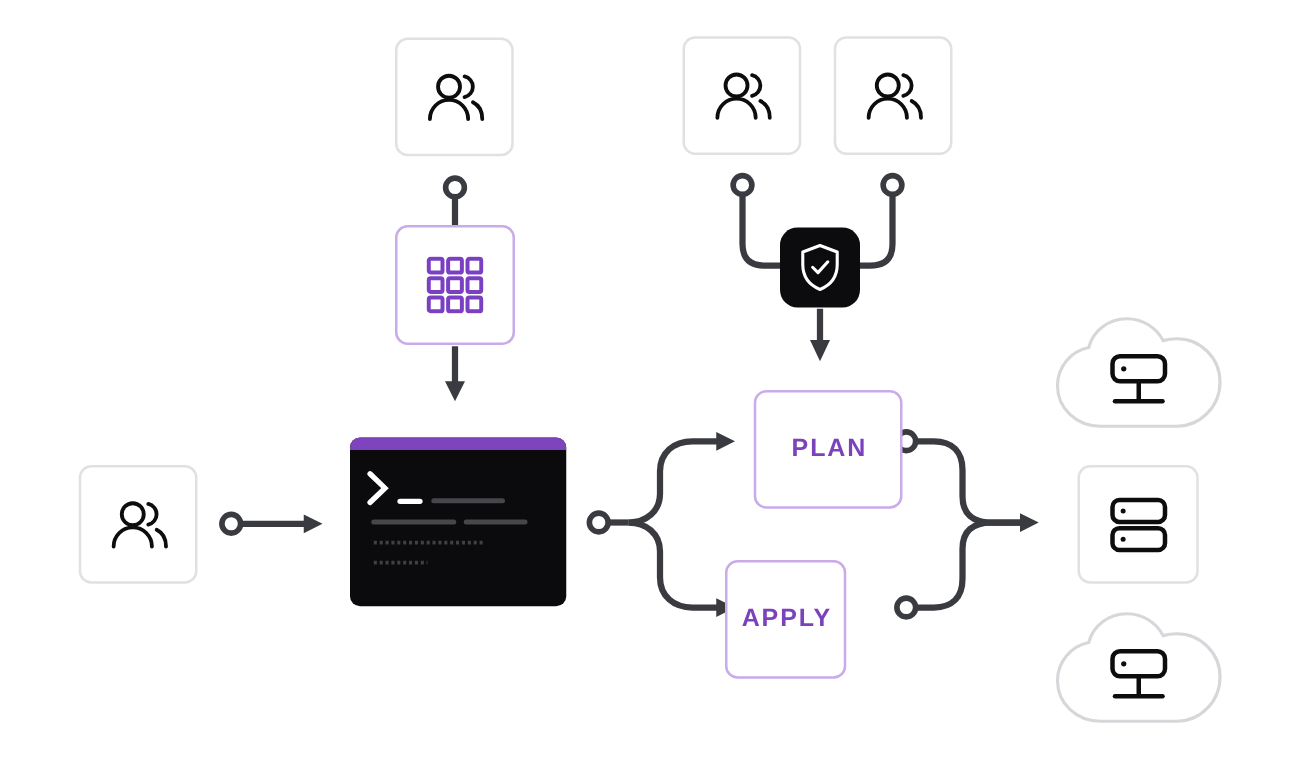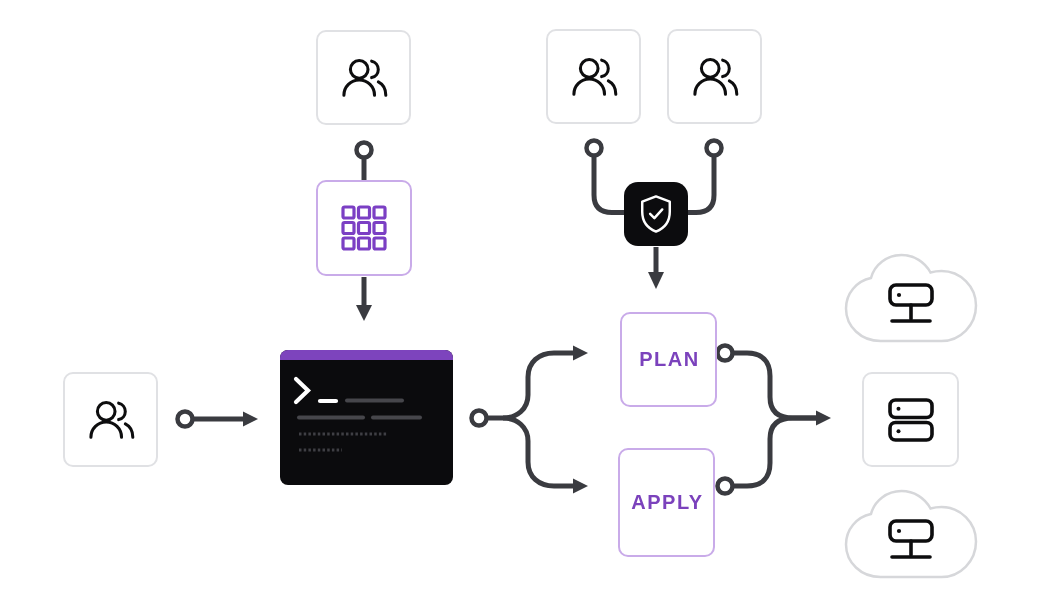--- a/index.html
+++ b/index.html
@@ -145,25 +145,25 @@
     </svg>
   </div>
 
   <div class="shield-box">
     <svg width="38" height="42" viewBox="0 0 40 44" fill="none" stroke="#ffffff" stroke-width="2.6" stroke-linecap="round" stroke-linejoin="round">
       <path d="M20 3.5 L34.5 9 V19.5 C34.5 30 28.5 37 20 40.5 C11.5 37 5.5 30 5.5 19.5 V9 Z"></path>
       <path d="M13.8 21.8 L18.3 26.3 L26.6 17.2"></path>
     </svg>
   </div>
 
-  <div class="box purple" style="left:620px;top:312px;width:97px;height:95px;">
+  <div class="box purple" style="left:603px;top:312px;width:119px;height:95px;">
     <span class="node-label">PLAN</span>
   </div>
 
-  <div class="box purple" style="left:618px;top:448px;width:97px;height:109px;">
+  <div class="box purple" style="left:580px;top:448px;width:97px;height:95px;">
     <span class="node-label">APPLY</span>
   </div>
 
   <div class="box gray" style="left:862px;top:372px;width:97px;height:95px;">
     <svg width="48" height="46" viewBox="0 0 48 46" fill="none" stroke="#0d0d0e" stroke-width="3.6">
       <rect x="3" y="3" width="42" height="17.5" rx="5.5"></rect>
       <rect x="3" y="25.5" width="42" height="17.5" rx="5.5"></rect>
       <circle cx="11.5" cy="11.8" r="2" fill="#0d0d0e" stroke="none"></circle>
       <circle cx="11.5" cy="34.3" r="2" fill="#0d0d0e" stroke="none"></circle>
     </svg>

